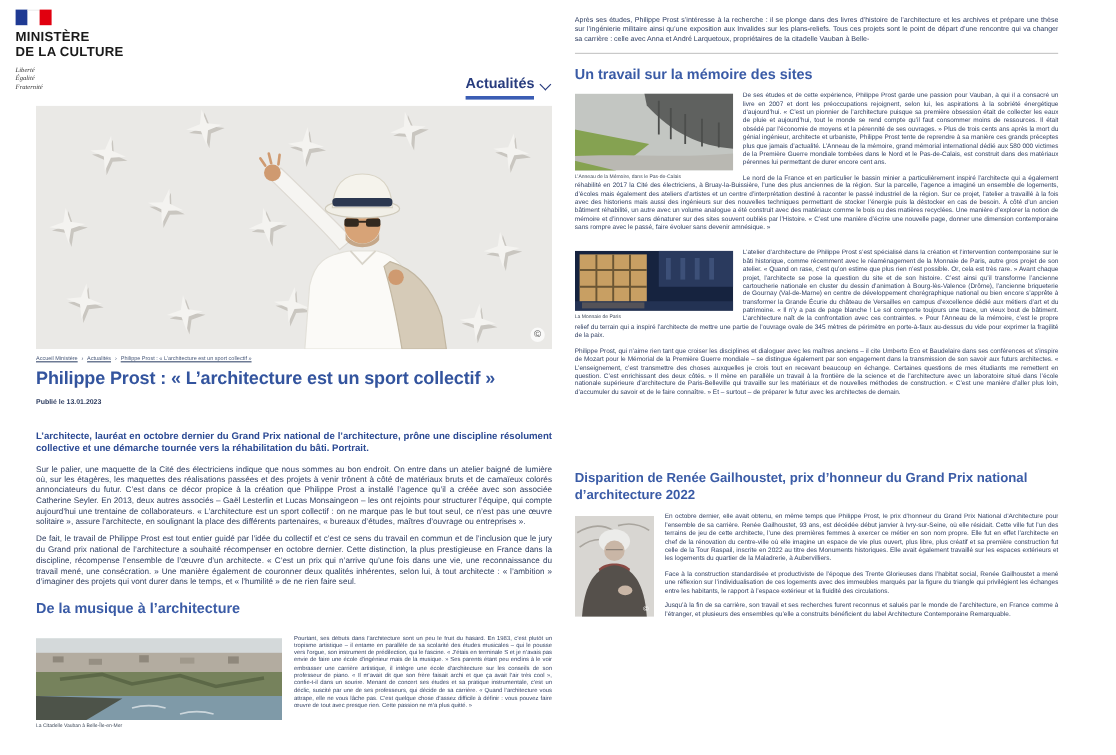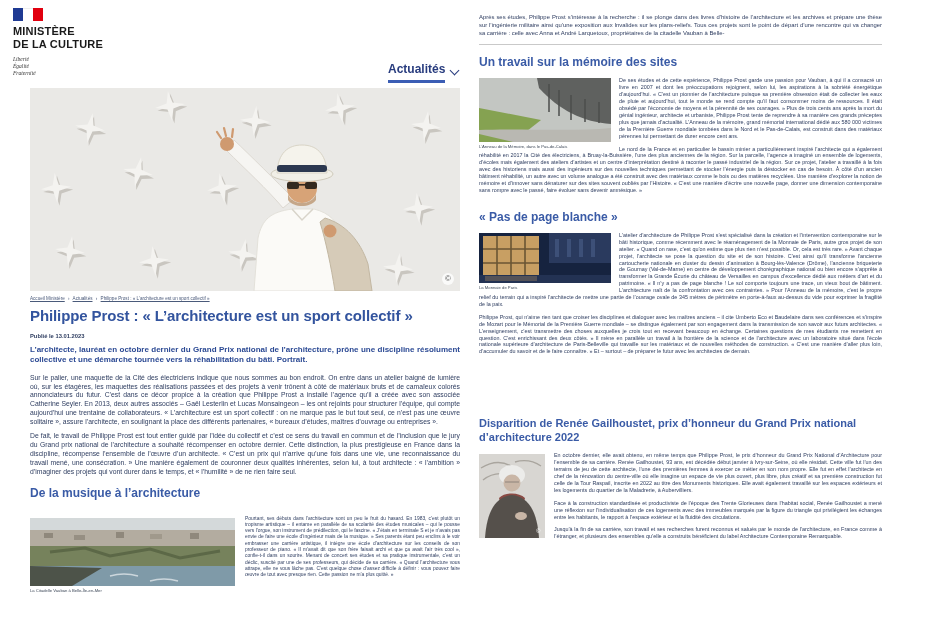--- a/index.html
+++ b/index.html
@@ -25,21 +25,21 @@
   .col-left{position:absolute;left:30px;top:0;width:430px;height:629px;overflow:hidden;}
   .col-right{position:absolute;left:479px;top:14px;width:403px;height:615px;overflow:hidden;}
 
   
   .hero{position:relative;margin-top:88px;width:430px;height:203px;overflow:hidden;}
   .breadcrumb{margin-top:5px;font-size:4.6px;color:#4a5a7a;}
   .breadcrumb a{color:#4a5a7a;text-decoration:underline;}
   .breadcrumb .sep{margin:0 2px;text-decoration:none;}
   h1.title{margin:5px 0 0 0;font-size:15px;line-height:19px;font-weight:bold;color:#33549e;letter-spacing:-.1px;}
   .pubdate{margin-top:8px;font-size:5.8px;font-weight:bold;color:#2e3d60;}
-  .lead{margin-top:6px;font-size:8px;line-height:10.3px;font-weight:bold;color:#2c4a94;text-align:justify;}
+  .lead{margin-top:20px;font-size:8px;line-height:10.3px;font-weight:bold;color:#2c4a94;text-align:justify;}
   .body-p{margin:5px 0 0 0;font-size:6.8px;line-height:8.9px;text-align:justify;}
   h2.sec{margin:9px 0 16px 0;font-size:12px;font-weight:bold;color:#3a5ba6;}
   .music{margin-top:7px;overflow:hidden;}
   .music-fig{float:left;width:205px;margin:2px 10px 2px 0;}
   .music-p{margin:0;font-size:4.9px;line-height:6.3px;text-align:justify;}
   .caption{font-size:4.2px;color:#3f4a5a;margin-top:2px;}
 
   
   .intro-p{margin:0;font-size:5.9px;line-height:7.8px;text-align:justify;}
   .pagebreak{border:none;border-top:1.5px solid #c9c9c9;margin:7px 0 0 0;}
@@ -217,21 +217,20 @@
           <path d="M0,30 L62,42 L34,64 L0,64 Z" fill="#85a251"></path>
           <path d="M0,52 C40,50 90,54 132,50 L132,64 L0,64 Z" fill="#b9b8b2"></path>
           <path d="M0,56 L34,64 L0,64 Z" fill="#85a251"></path>
         </svg>
         <figcaption class="caption">L’Anneau de la Mémoire, dans le Pas-de-Calais</figcaption>
       </figure>
       <p class="r-p">De ses études et de cette expérience, Philippe Prost garde une passion pour Vauban, à qui il a consacré un livre en 2007 et dont les préoccupations rejoignent, selon lui, les aspirations à la sobriété énergétique d’aujourd’hui. « C’est un pionnier de l’architecture puisque sa première obsession était de collecter les eaux de pluie et aujourd’hui, tout le monde se rend compte qu’il faut consommer moins de ressources. Il était obsédé par l’économie de moyens et la pérennité de ses ouvrages. » Plus de trois cents ans après la mort du génial ingénieur, architecte et urbaniste, Philippe Prost tente de reprendre à sa manière ces grands préceptes plus que jamais d’actualité. L’Anneau de la mémoire, grand mémorial international dédié aux 580 000 victimes de la Première Guerre mondiale tombées dans le Nord et le Pas-de-Calais, est construit dans des matériaux pérennes lui permettant de durer encore cent ans.</p>
       <p class="r-p">Le nord de la France et en particulier le bassin minier a particulièrement inspiré l’architecte qui a également réhabilité en 2017 la Cité des électriciens, à Bruay-la-Buissière, l’une des plus anciennes de la région. Sur la parcelle, l’agence a imaginé un ensemble de logements, d’écoles mais également des ateliers d’artistes et un centre d’interprétation destiné à raconter le passé industriel de la région. Sur ce projet, l’atelier a travaillé à la fois avec des historiens mais aussi des ingénieurs sur des nouvelles techniques permettant de stocker l’énergie puis la déstocker en cas de besoin. À côté d’un ancien bâtiment réhabilité, un autre avec un volume analogue a été construit avec des matériaux comme le bois ou des matières recyclées. Une manière d’explorer la notion de mémoire et d’innover sans dénaturer sur des sites souvent oubliés par l’Histoire. « C’est une manière d’écrire une nouvelle page, donner une dimension contemporaine sans rompre avec le passé, faire évoluer sans devenir amnésique. »</p>
     </section>
 
-    <h2 class="sec-r">« Pas de page blanche »</h2>
     <section class="rsec">
       <figure class="rfig">
         <svg width="132" height="50" viewBox="0 0 132 50">
           <rect width="132" height="50" fill="#16233f"></rect>
           <rect x="4" y="3" width="56" height="40" fill="#c89f63"></rect>
           <path d="M18,3 L18,43 M32,3 L32,43 M46,3 L46,43 M4,16 L60,16 M4,30 L60,30" stroke="#6b5634" stroke-width="1.6"></path>
           <rect x="70" y="0" width="62" height="30" fill="#2a3a5e"></rect>
           <rect x="76" y="6" width="4" height="18" fill="#3d5078"></rect>
             <rect x="88" y="6" width="4" height="18" fill="#3d5078"></rect>
           <rect x="100" y="6" width="4" height="18" fill="#3d5078"></rect>

